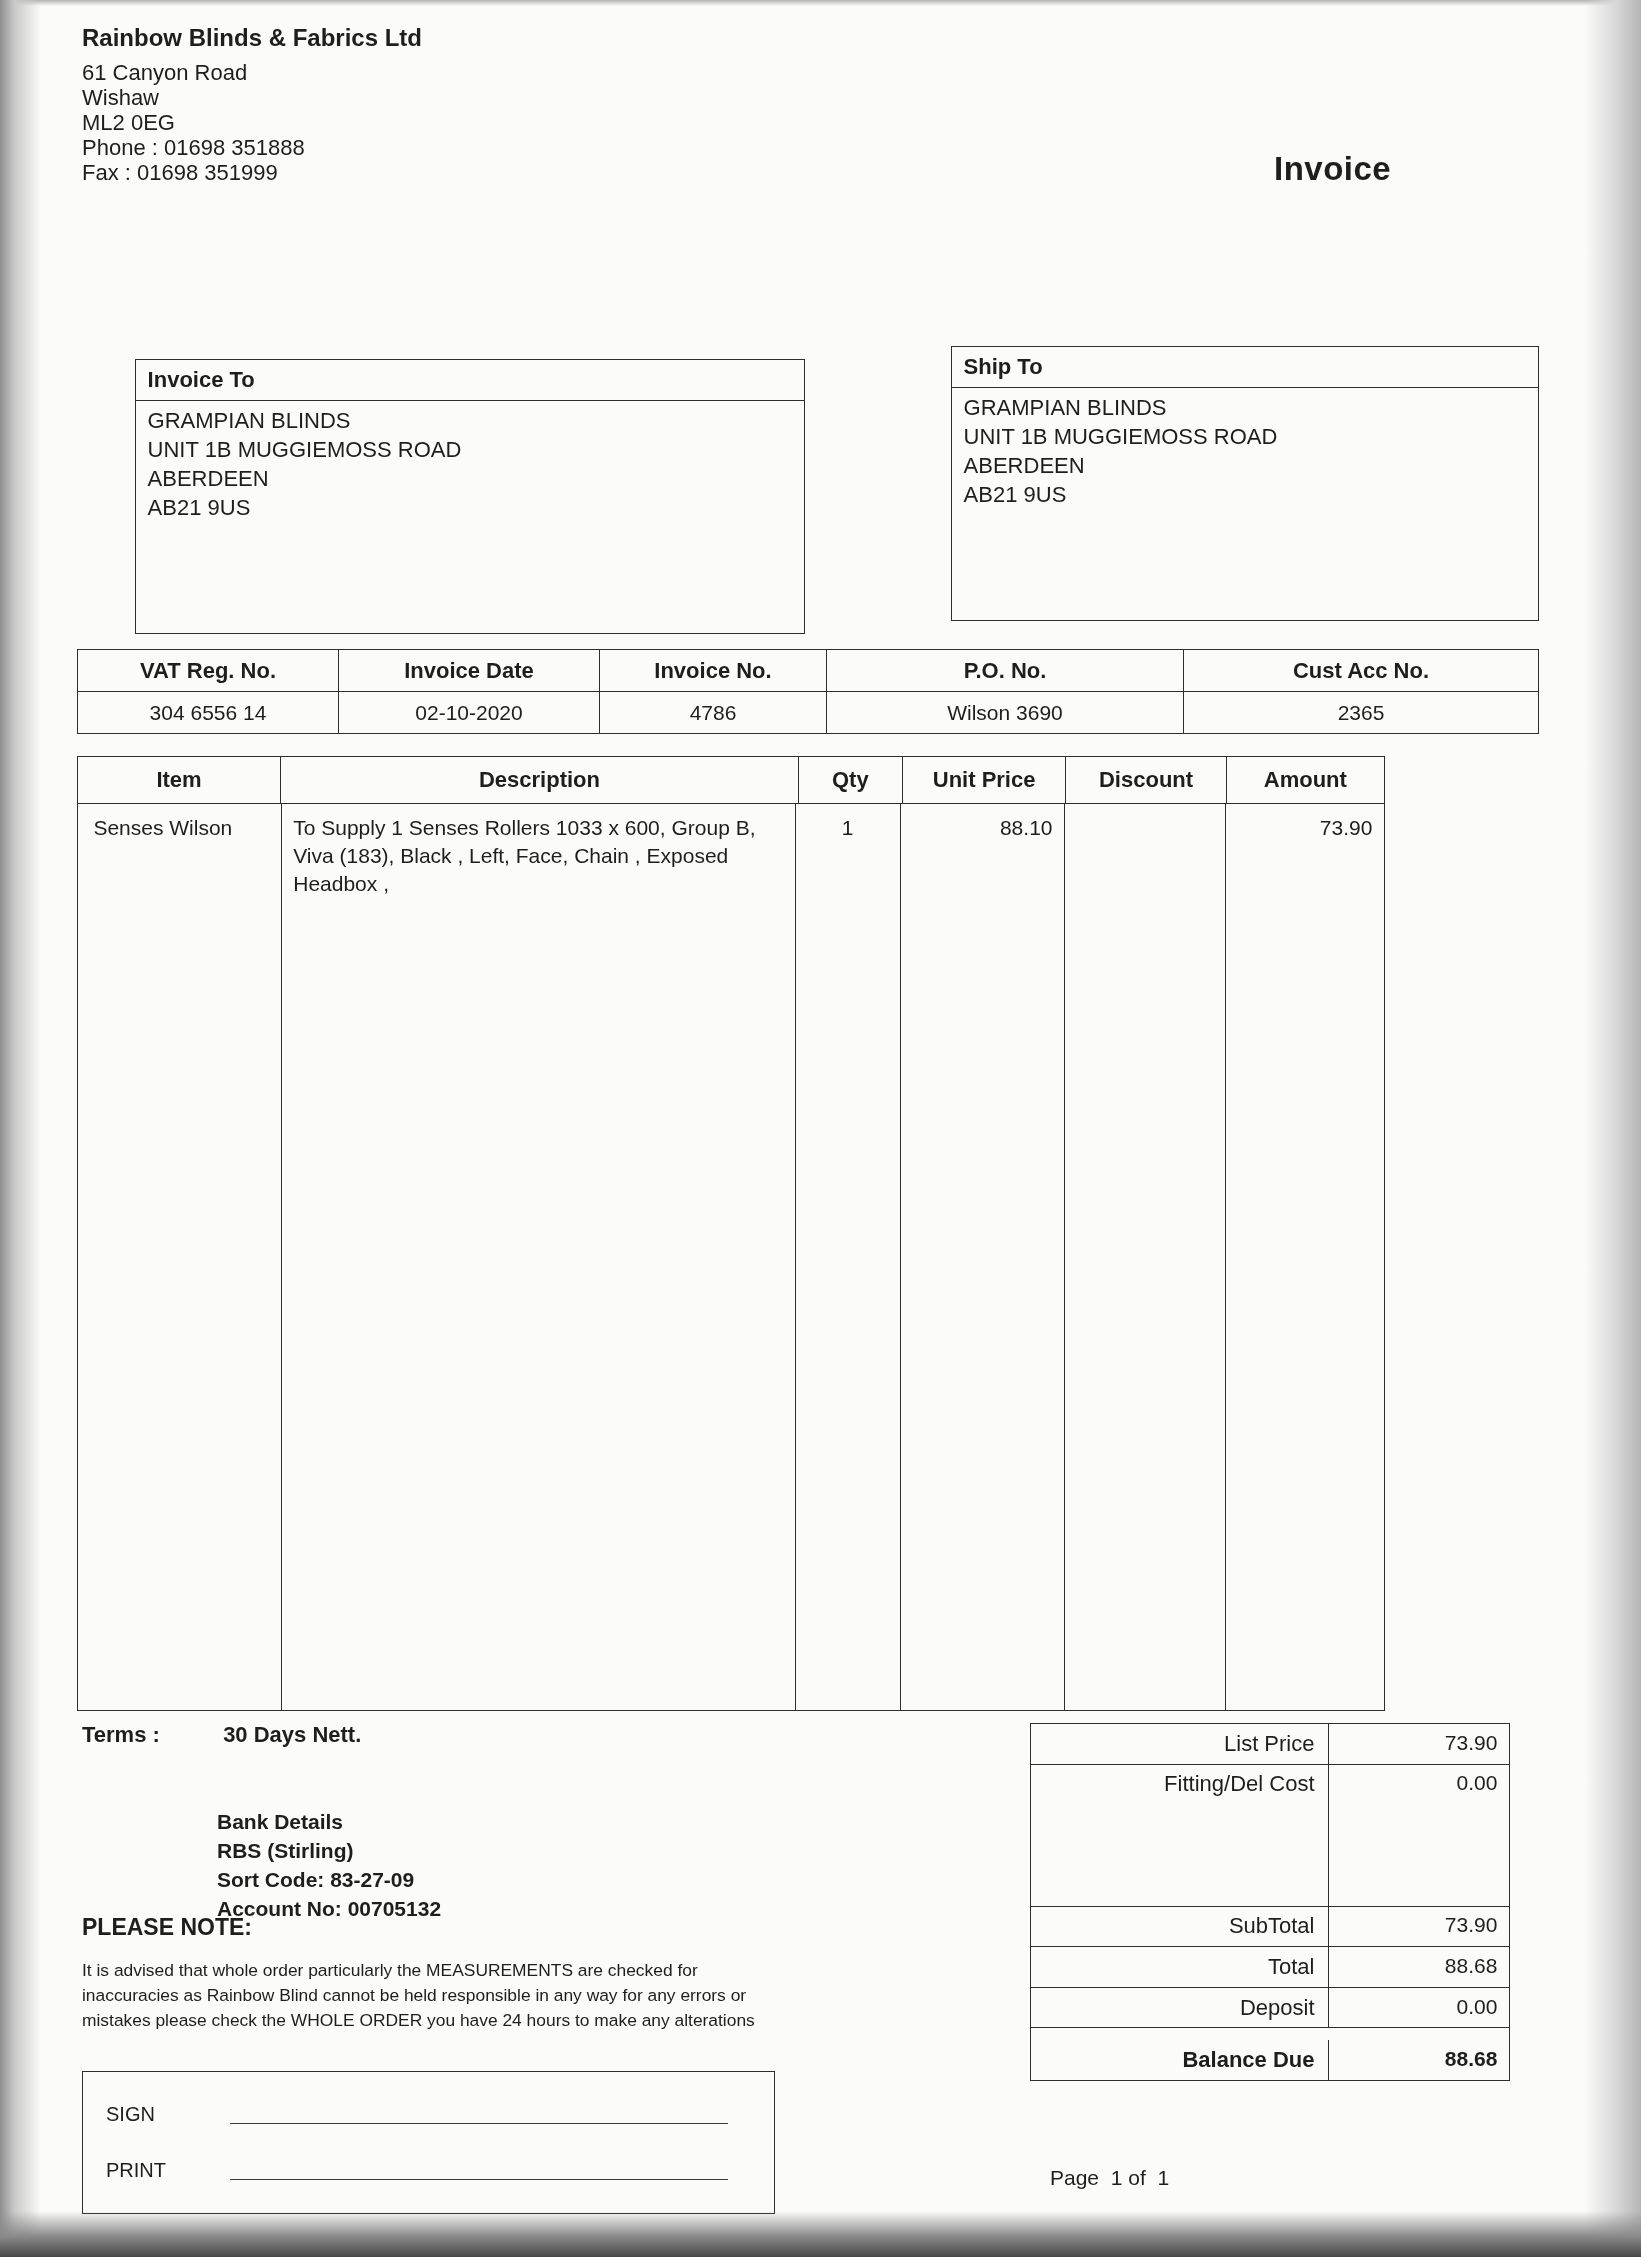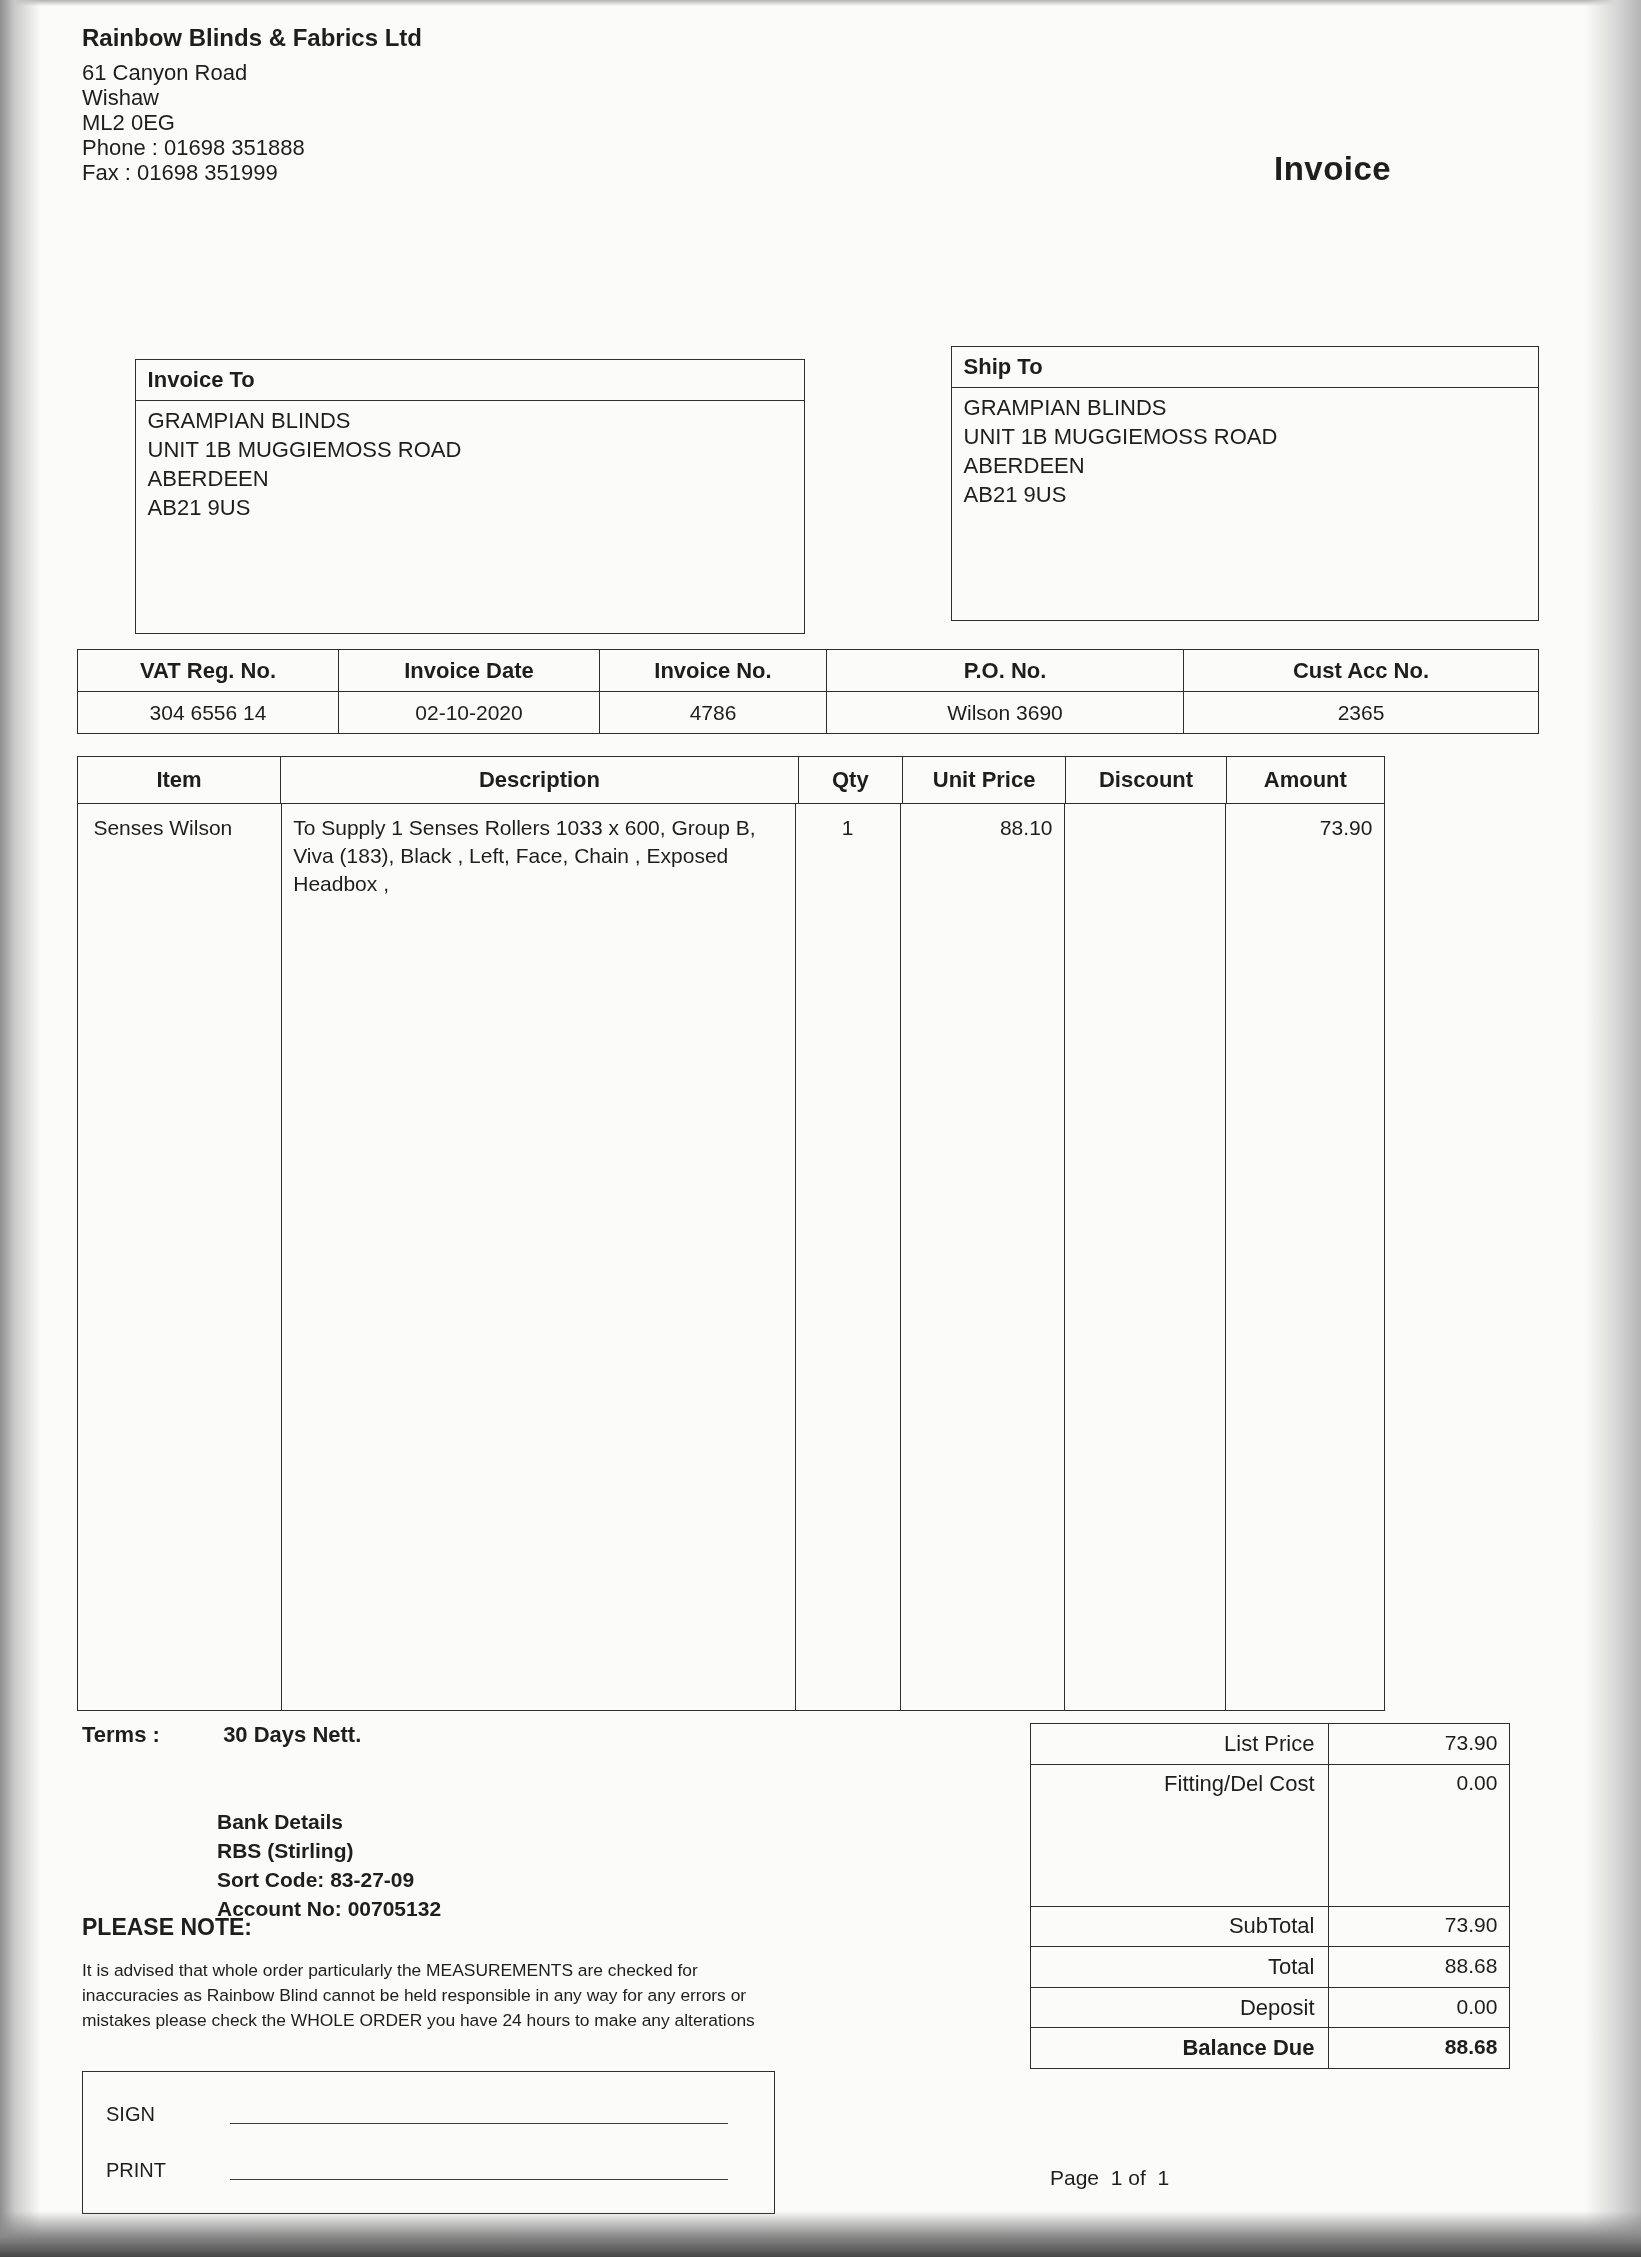--- a/index.html
+++ b/index.html
@@ -63,21 +63,21 @@
   .note-heading{position:absolute;left:82px;top:1914px;font-size:23px;font-weight:700;}
   .note-body{position:absolute;left:82px;top:1958px;width:676px;font-size:17.4px;line-height:25px;}
 
   
   .totals{position:absolute;left:1030px;top:1723px;width:480px;border:1.9px solid #2e2e2e;font-size:22px;box-sizing:border-box;}
   .t-row{display:flex;}
   .t-row + .t-row{border-top:1.9px solid #2e2e2e;}
   .t-label{width:297px;text-align:right;padding:6.8px 13.5px 6.8px 0;box-sizing:border-box;}
   .t-value{flex:1;text-align:right;padding:6.8px 11.6px 6.8px 0;border-left:1.9px solid #2e2e2e;font-size:21px;}
   .t-fitting{height:141px;}
-  .t-balance .t-label,.t-balance .t-value{font-weight:700;}
+  .t-balance .t-label,.t-balance .t-value{font-weight:700;margin-top:12px;}
 
   
   .sign-box{position:absolute;left:82px;top:2071px;width:693px;height:143px;border:1.9px solid #2e2e2e;box-sizing:border-box;padding:9.7px 0 0 23px;}
   .sign-row{position:relative;height:56px;}
   .sign-label{position:absolute;left:0;bottom:11.6px;font-size:20px;}
   .sign-line{position:absolute;left:124px;right:46px;bottom:13.5px;border-bottom:1.9px solid #3a3a3a;}
 
   .page-footer{position:absolute;left:1050px;top:2166px;font-size:21px;white-space:pre-wrap;}
 </style>
 </head>

